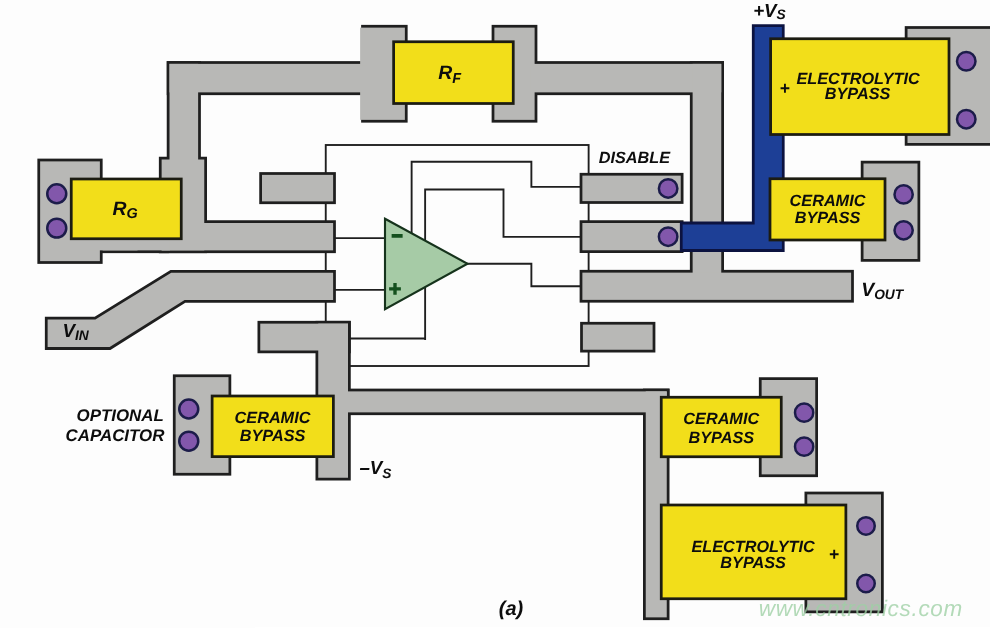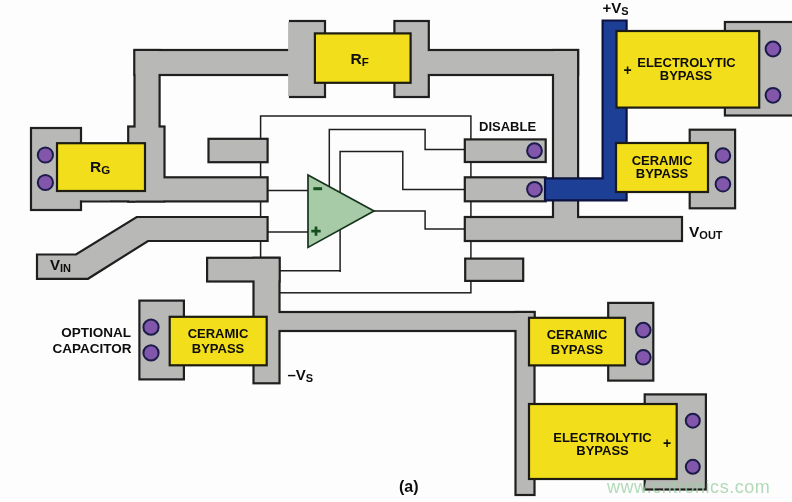--- a/index.html
+++ b/index.html
@@ -1,16 +1,16 @@
 <!DOCTYPE html>
 <html><head>
 <meta charset="utf-8">
 <style>
 html,body{margin:0;padding:0;background:#ffffff;}
-#board{position:relative;width:792px;height:502px;background:#fdfdfd;overflow:hidden;font-family:"Liberation Sans", sans-serif;}
+#board{position:relative;width:792px;height:502px;background:#fdfdfd;overflow:hidden;font-family:"Liberation Sans", sans-serif;font-style:italic;}
 svg{position:absolute;left:0;top:0;}
 </style>
 </head>
 <body>
 
 <div id="board">
 <svg width="792" height="502" viewBox="0 0 792 502">
 
 <rect x="0" y="0" width="792" height="502" fill="#fdfdfd"></rect>
 

